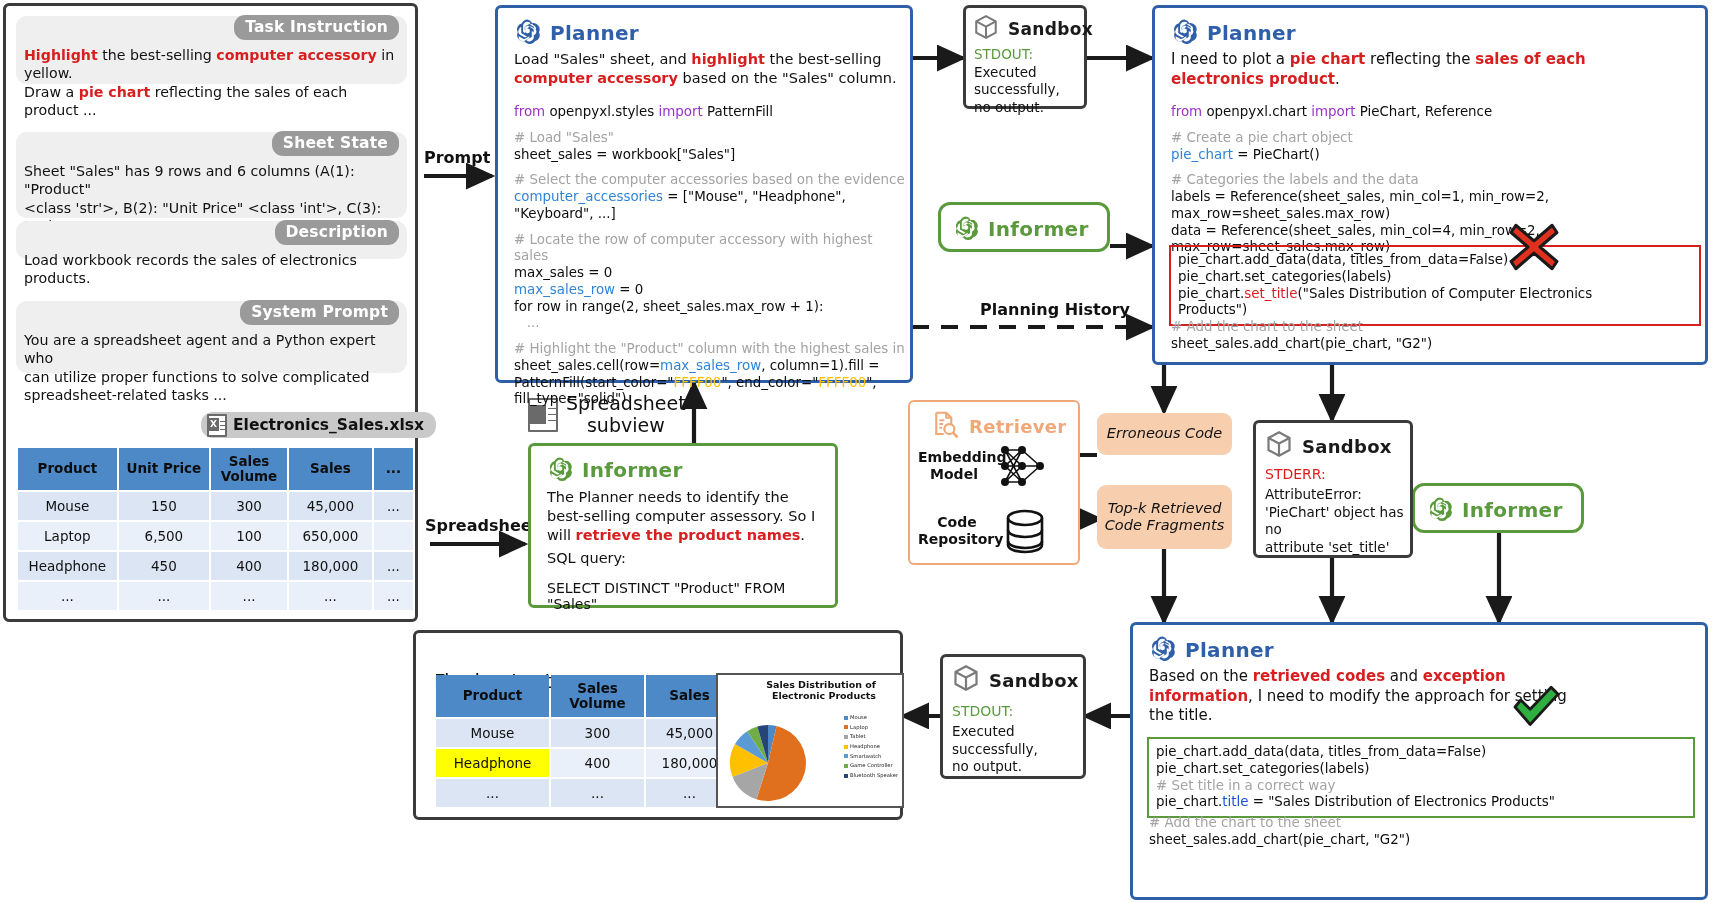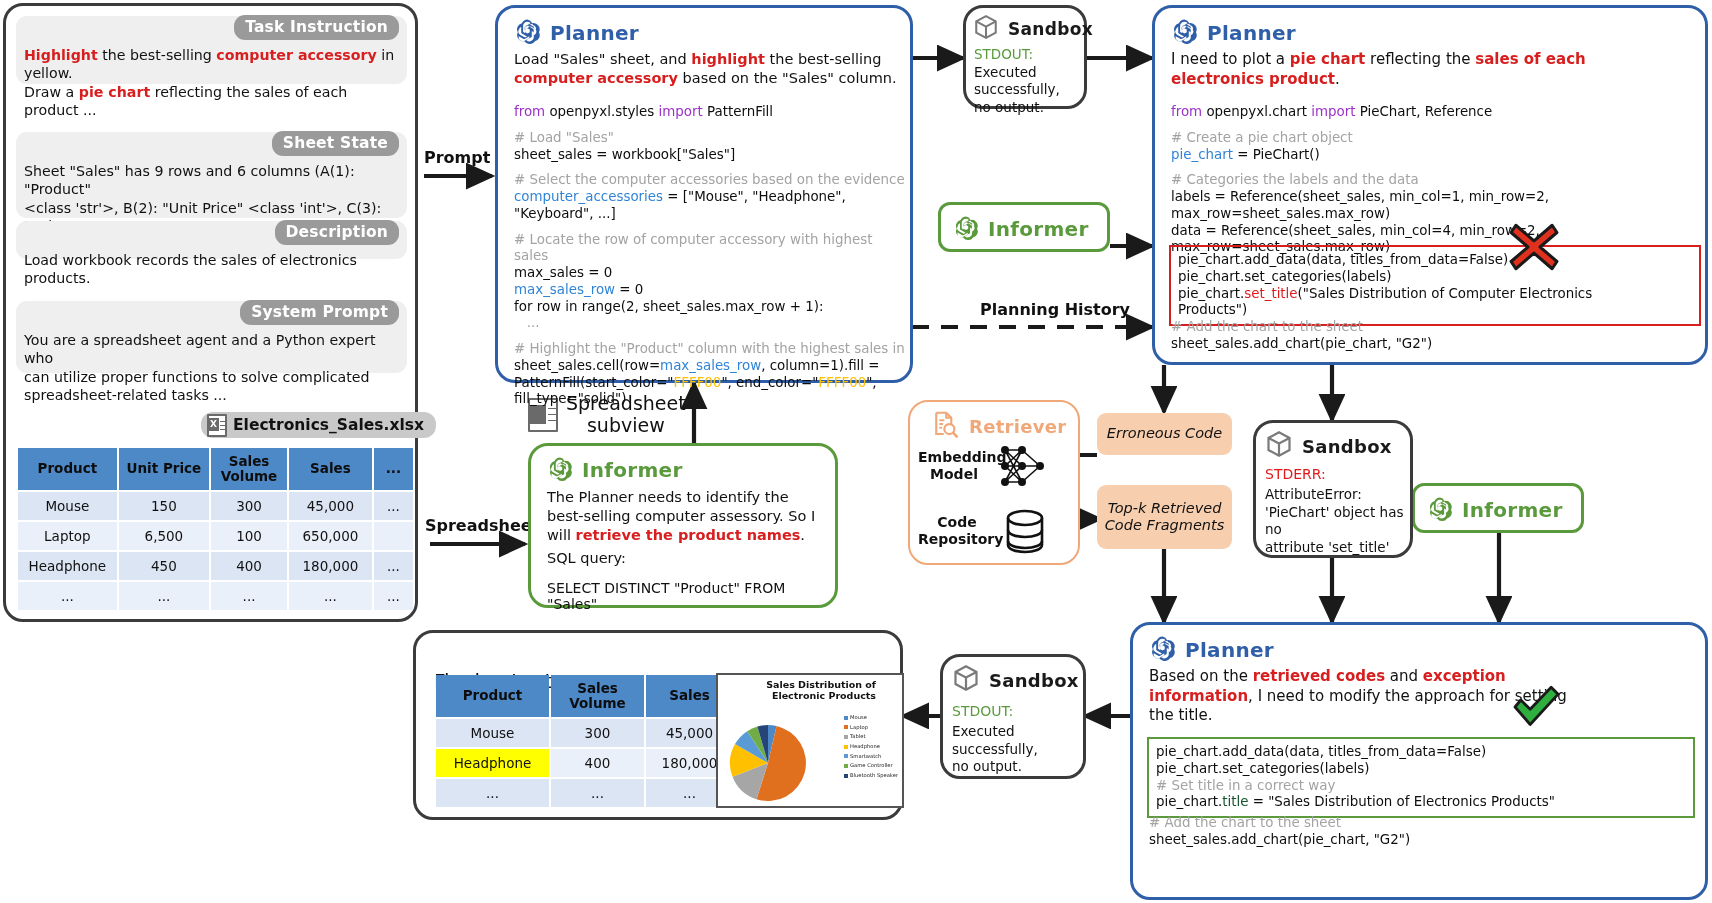--- a/index.html
+++ b/index.html
@@ -6,21 +6,21 @@
   html, body { margin:0; padding:0; }
   body {
     width:1712px; height:903px; position:relative;
     background:#ffffff;
     font-family:"DejaVu Sans", sans-serif;
     overflow:hidden;
   }
   .abs { position:absolute; }
 
   
-  .card { position:absolute; border-radius:20px; background:#fff; }
+  .card { position:absolute; border-radius:6px; background:#fff; }
   .card-dark  { border:3px solid #3b3b3b; }
   .card-blue  { border:3px solid #2f5fa8; }
   .card-green { border:3px solid #5a9a3c; }
   .card-orange{ border:2.5px solid #f0a878; }
 
   
   #input-panel { left:3px; top:3px; width:415px; height:619px; }
   .tagbar { position:absolute; left:10px; right:8px; background:#efefef; border-radius:11px; }
   .tagpill {
     position:absolute; right:8px; top:-1px;
@@ -66,21 +66,21 @@
   .ttl-dark { color:#1a1a1a; }
   .ttl-orange{ color:#f0a878; }
 
   .body-text { font-size:14.5px; color:#111; line-height:1.30; }
   .mono { font-family:"DejaVu Sans", sans-serif; font-size:13.4px; line-height:1.25; color:#0d0d0d; }
   .cmt { color:#a3a3a3; }
   .kw  { color:#9b30c8; }
   .var { color:#2f84d8; }
   .str-y { color:#ffc000; }
   .err { color:#e01b1b; }
-  .grn { color:#14532d;margin-top:40px; }
+  .grn { color:#1d4ed8;margin-top:40px; }
 
   .codebox-red   { border:2.5px solid #d81f1f; padding:5px 7px; }
   .codebox-green { border:2.5px solid #5a9a3c; padding:5px 7px; }
 
   
   .alabel { position:absolute; font-weight:bold; font-size:16px; color:#111; white-space:nowrap;}
   .pill-orange {
     position:absolute; background:#f8cfae; border-radius:9px;
     display:flex; align-items:center; justify-content:center; text-align:left;
     font-size:14.5px; color:#111; line-height:1.2; font-style:italic;

